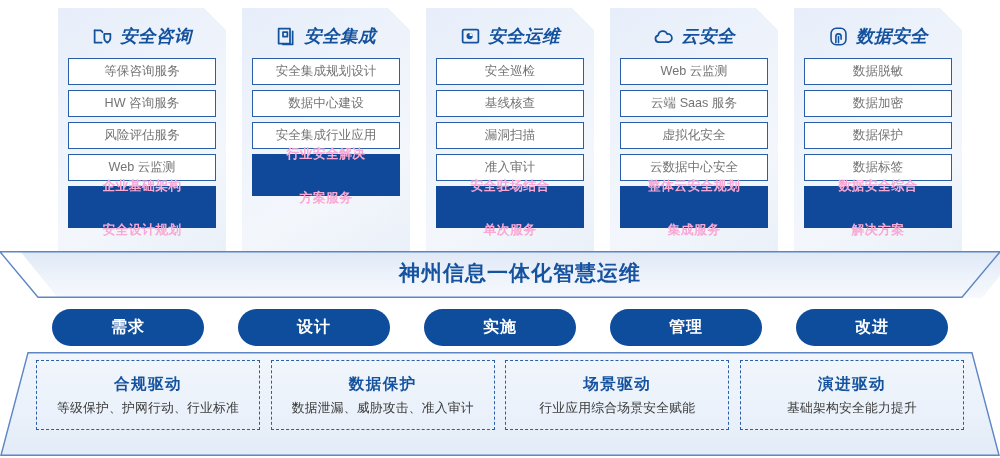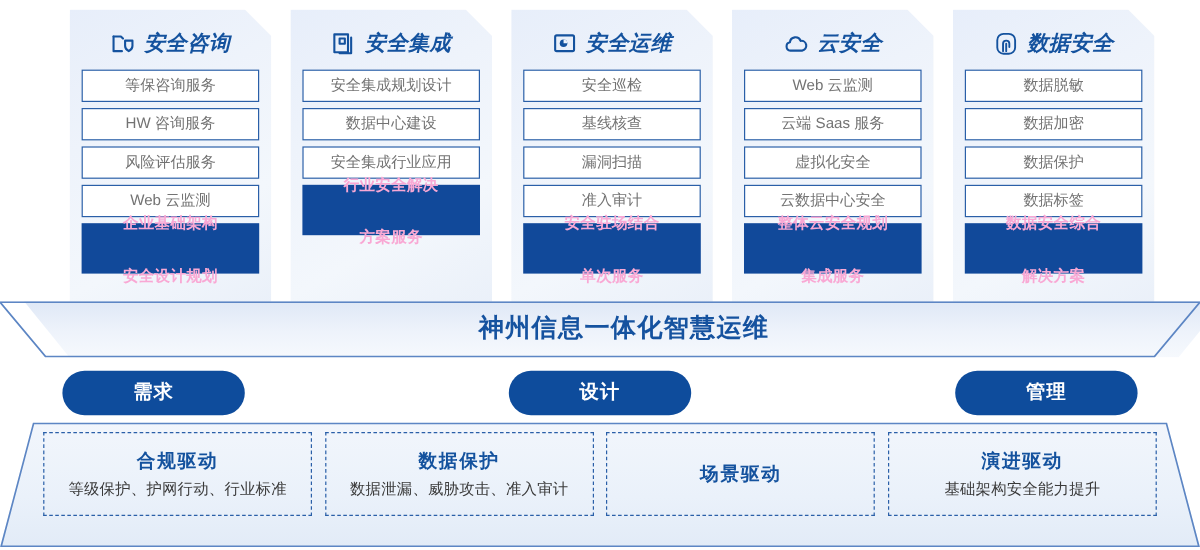--- a/index.html
+++ b/index.html
@@ -297,40 +297,43 @@
   <div class="banner">
     <span class="banner-text">神州信息一体化智慧运维</span>
   </div>
   <svg class="banner-border" viewBox="0 0 1000 47" preserveAspectRatio="none">
     <path d="M0 0.8 L1000 0.8 L962 46.2 L38 46.2 Z" fill="none" stroke="#5d86c4" stroke-width="1.4"></path>
   </svg>
 
   <div class="pills">
     <div class="pill">需求</div>
     <div class="pill">设计</div>
+    <div class="pill">实施</div>
     <div class="pill">管理</div>
+    <div class="pill">改进</div>
   </div>
 
   <div class="bottom-wrap">
     <div class="bottom-shape"></div>
     <svg class="bottom-border" viewBox="0 0 1000 104" preserveAspectRatio="none">
       <path d="M28 0.8 L972 0.8 L999 103.2 L1 103.2 Z" fill="none" stroke="#5d86c4" stroke-width="1.4"></path>
     </svg>
 
     <div class="driver-row">
       <div class="driver">
         <div class="driver-title">合规驱动</div>
         <div class="driver-desc">等级保护、护网行动、行业标准</div>
       </div>
       <div class="driver">
         <div class="driver-title">数据保护</div>
         <div class="driver-desc">数据泄漏、威胁攻击、准入审计</div>
       </div>
       <div class="driver">
         <div class="driver-title">场景驱动</div>
+        <div class="driver-desc">行业应用综合场景安全赋能</div>
       </div>
       <div class="driver">
         <div class="driver-title">演进驱动</div>
         <div class="driver-desc">基础架构安全能力提升</div>
       </div>
     </div>
   </div>
 
 </div>
 

